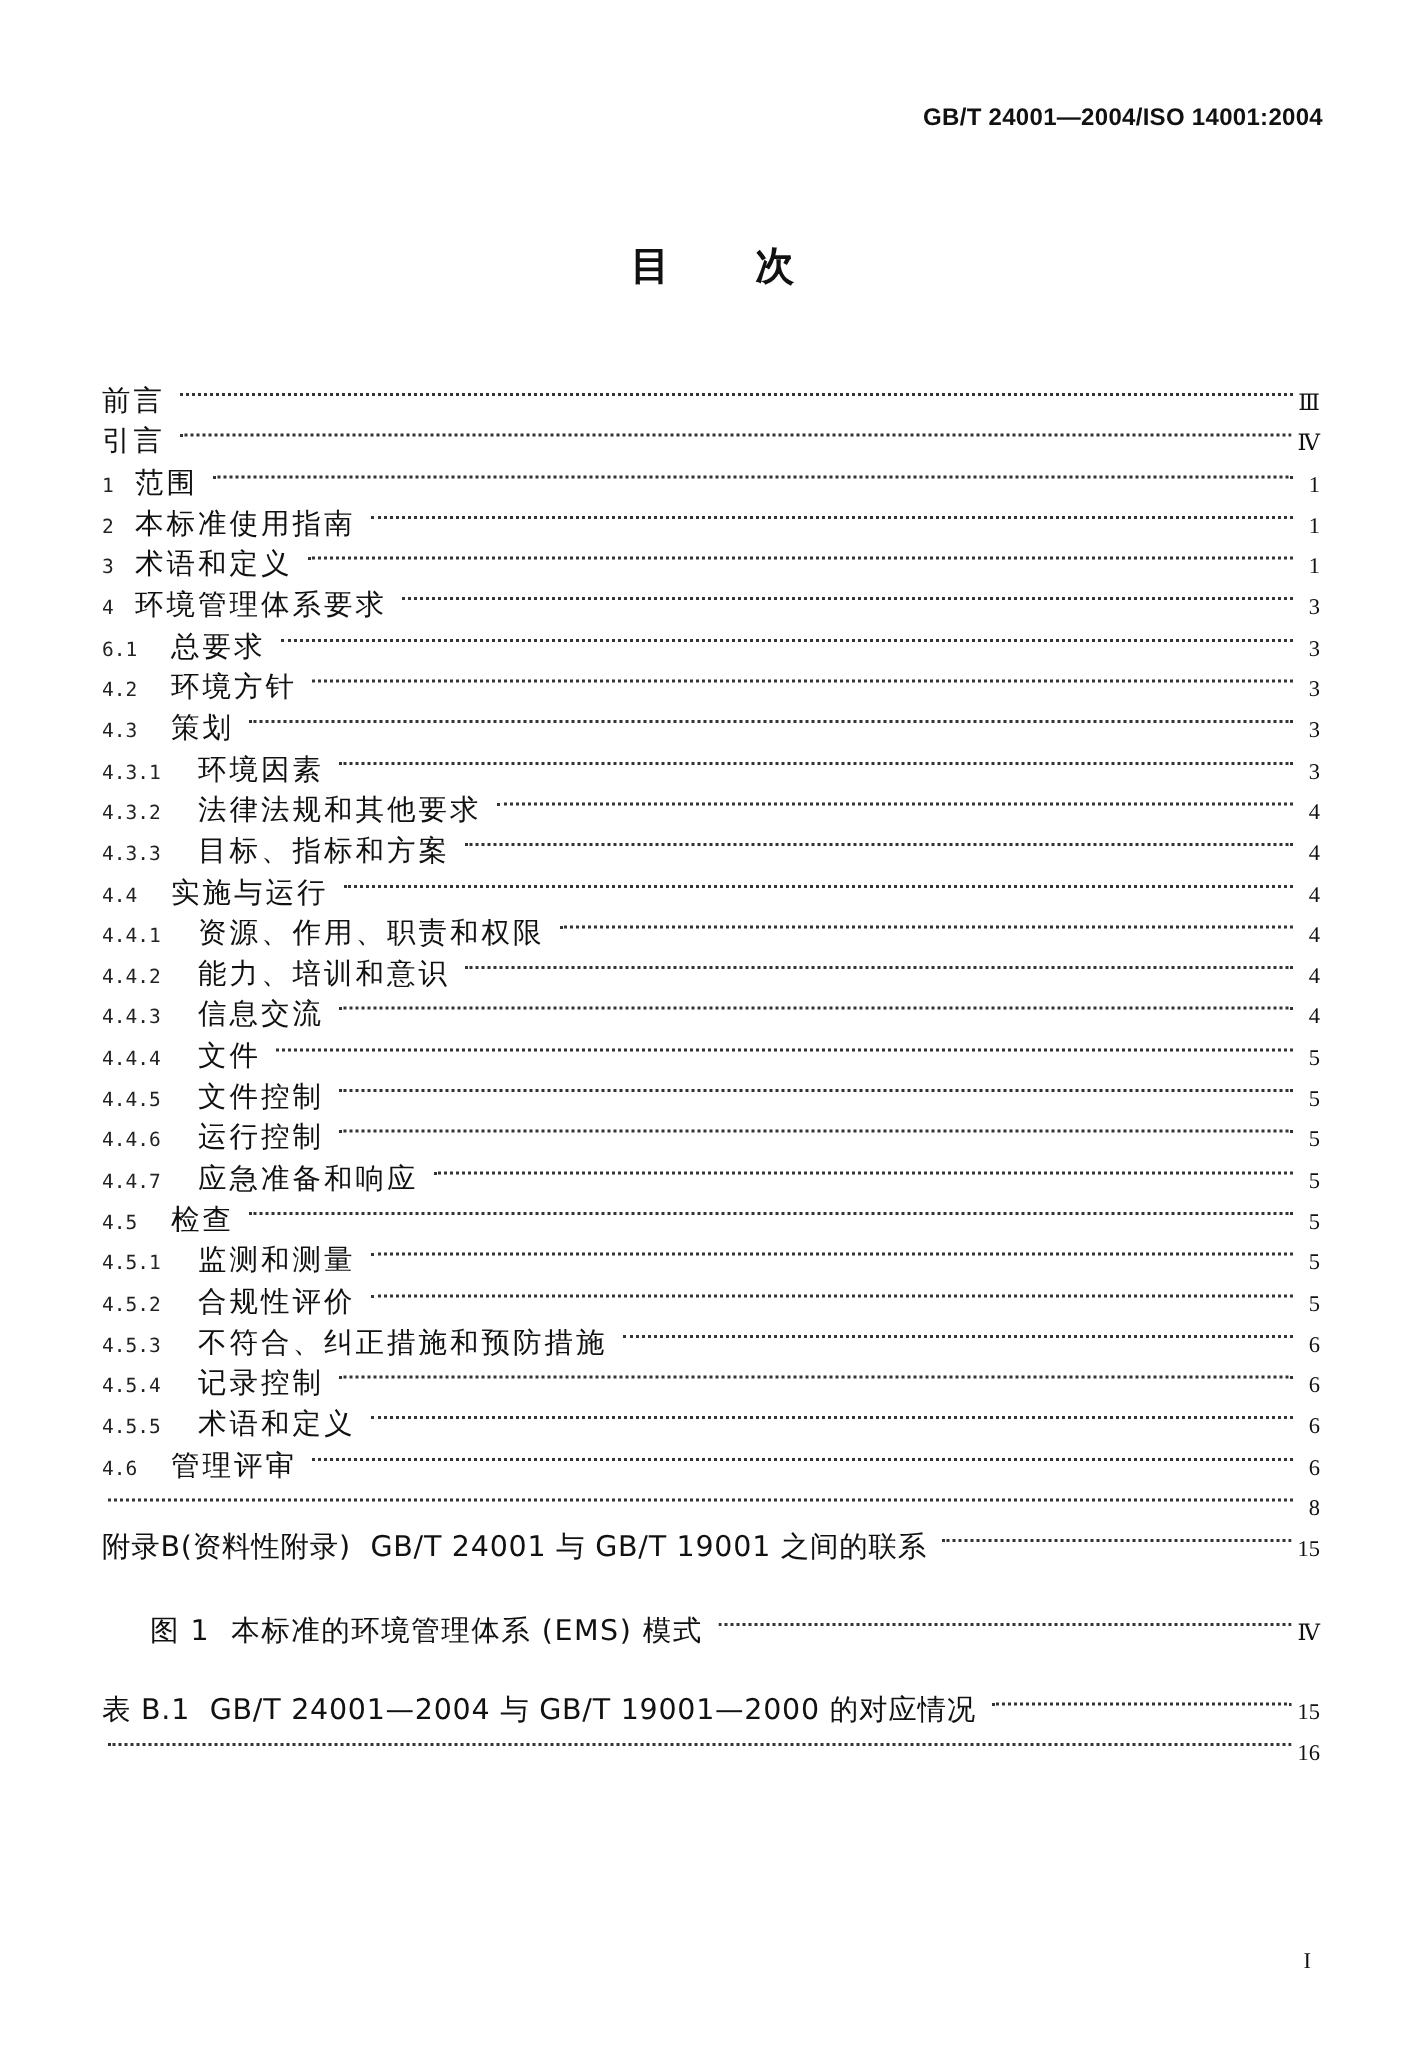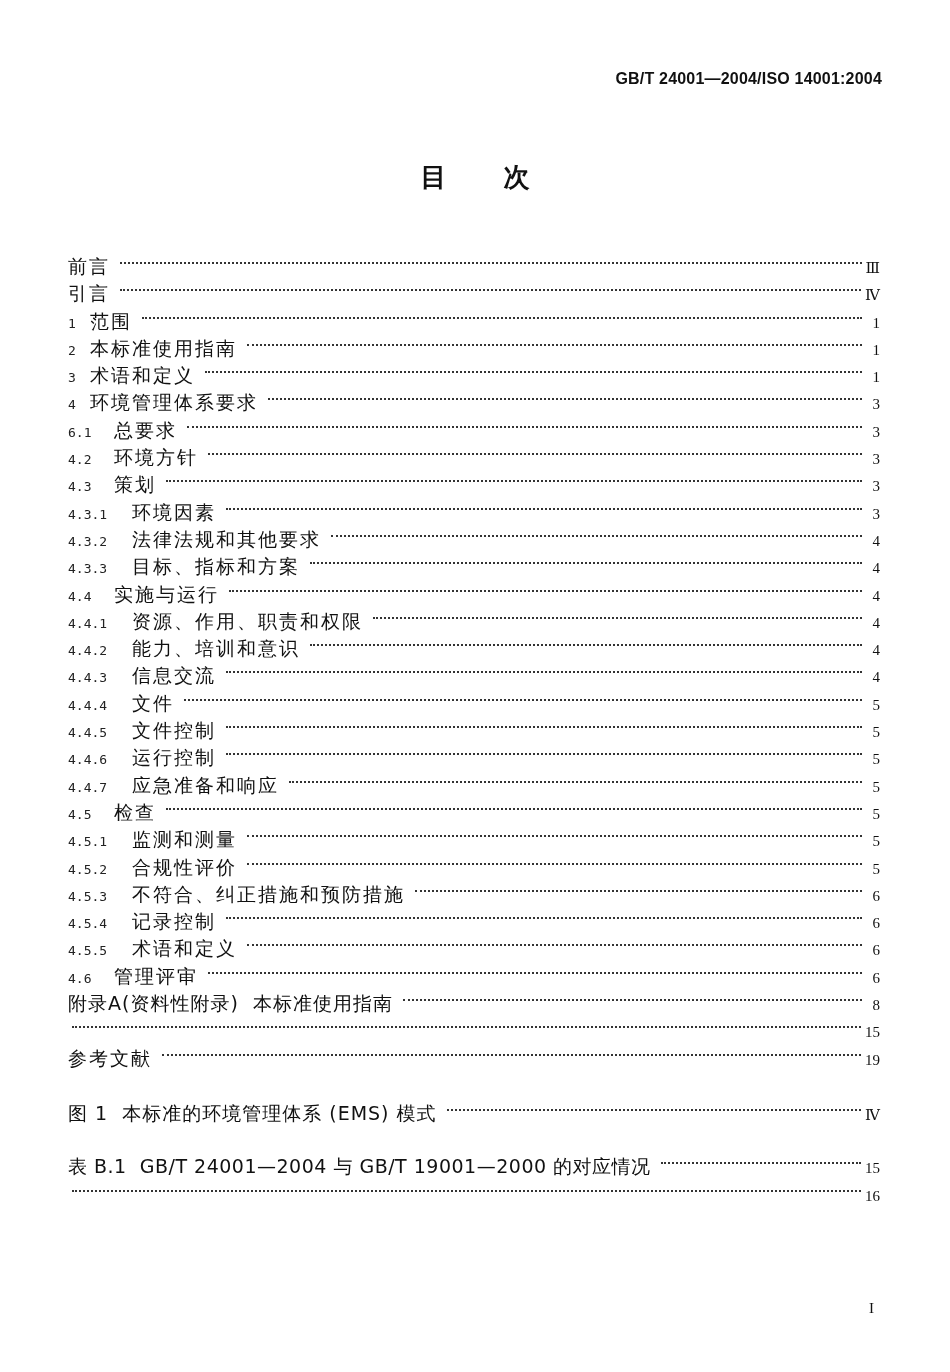--- a/index.html
+++ b/index.html
@@ -266,38 +266,33 @@
     <span class="toc-leader"></span>
     <span class="toc-page">6</span>
   </div>
   <div class="toc-row">
     <span class="toc-num num-l2">4.6</span>
     <span class="toc-title">管理评审</span>
     <span class="toc-leader"></span>
     <span class="toc-page">6</span>
   </div>
   <div class="toc-row">
-    <span class="toc-title" style="white-space:pre;letter-spacing:1px;">附录A(资料性附录)  本标准使用指南</span>
     <span class="toc-leader"></span>
     <span class="toc-page">8</span>
   </div>
   <div class="toc-row">
+    <span class="toc-title" style="white-space:pre;letter-spacing:0.5px;">附录B(资料性附录)  GB/T 24001 与 GB/T 19001 之间的联系</span>
     <span class="toc-leader"></span>
     <span class="toc-page">15</span>
   </div>
-  <div class="toc-row">
-    <span class="toc-title">参考文献</span>
-    <span class="toc-leader"></span>
-    <span class="toc-page">19</span>
-  </div>
 
   <div class="gap-1"></div>
 
   <div class="toc-row">
-    <span class="toc-title" style="white-space:pre;letter-spacing:1px;">图 1  本标准的环境管理体系 (EMS) 模式</span>
+    <span class="toc-title" style="white-space:pre;letter-spacing:1px;margin-left:32px;">图 1  本标准的环境管理体系 (EMS) 模式</span>
     <span class="toc-leader"></span>
     <span class="toc-page">Ⅳ</span>
   </div>
 
   <div class="gap-2"></div>
 
   <div class="toc-row">
     <span class="toc-title" style="white-space:pre;letter-spacing:0.5px;text-align:right;">表 B.1  GB/T 24001—2004 与 GB/T 19001—2000 的对应情况</span>
     <span class="toc-leader"></span>
     <span class="toc-page">15</span>

